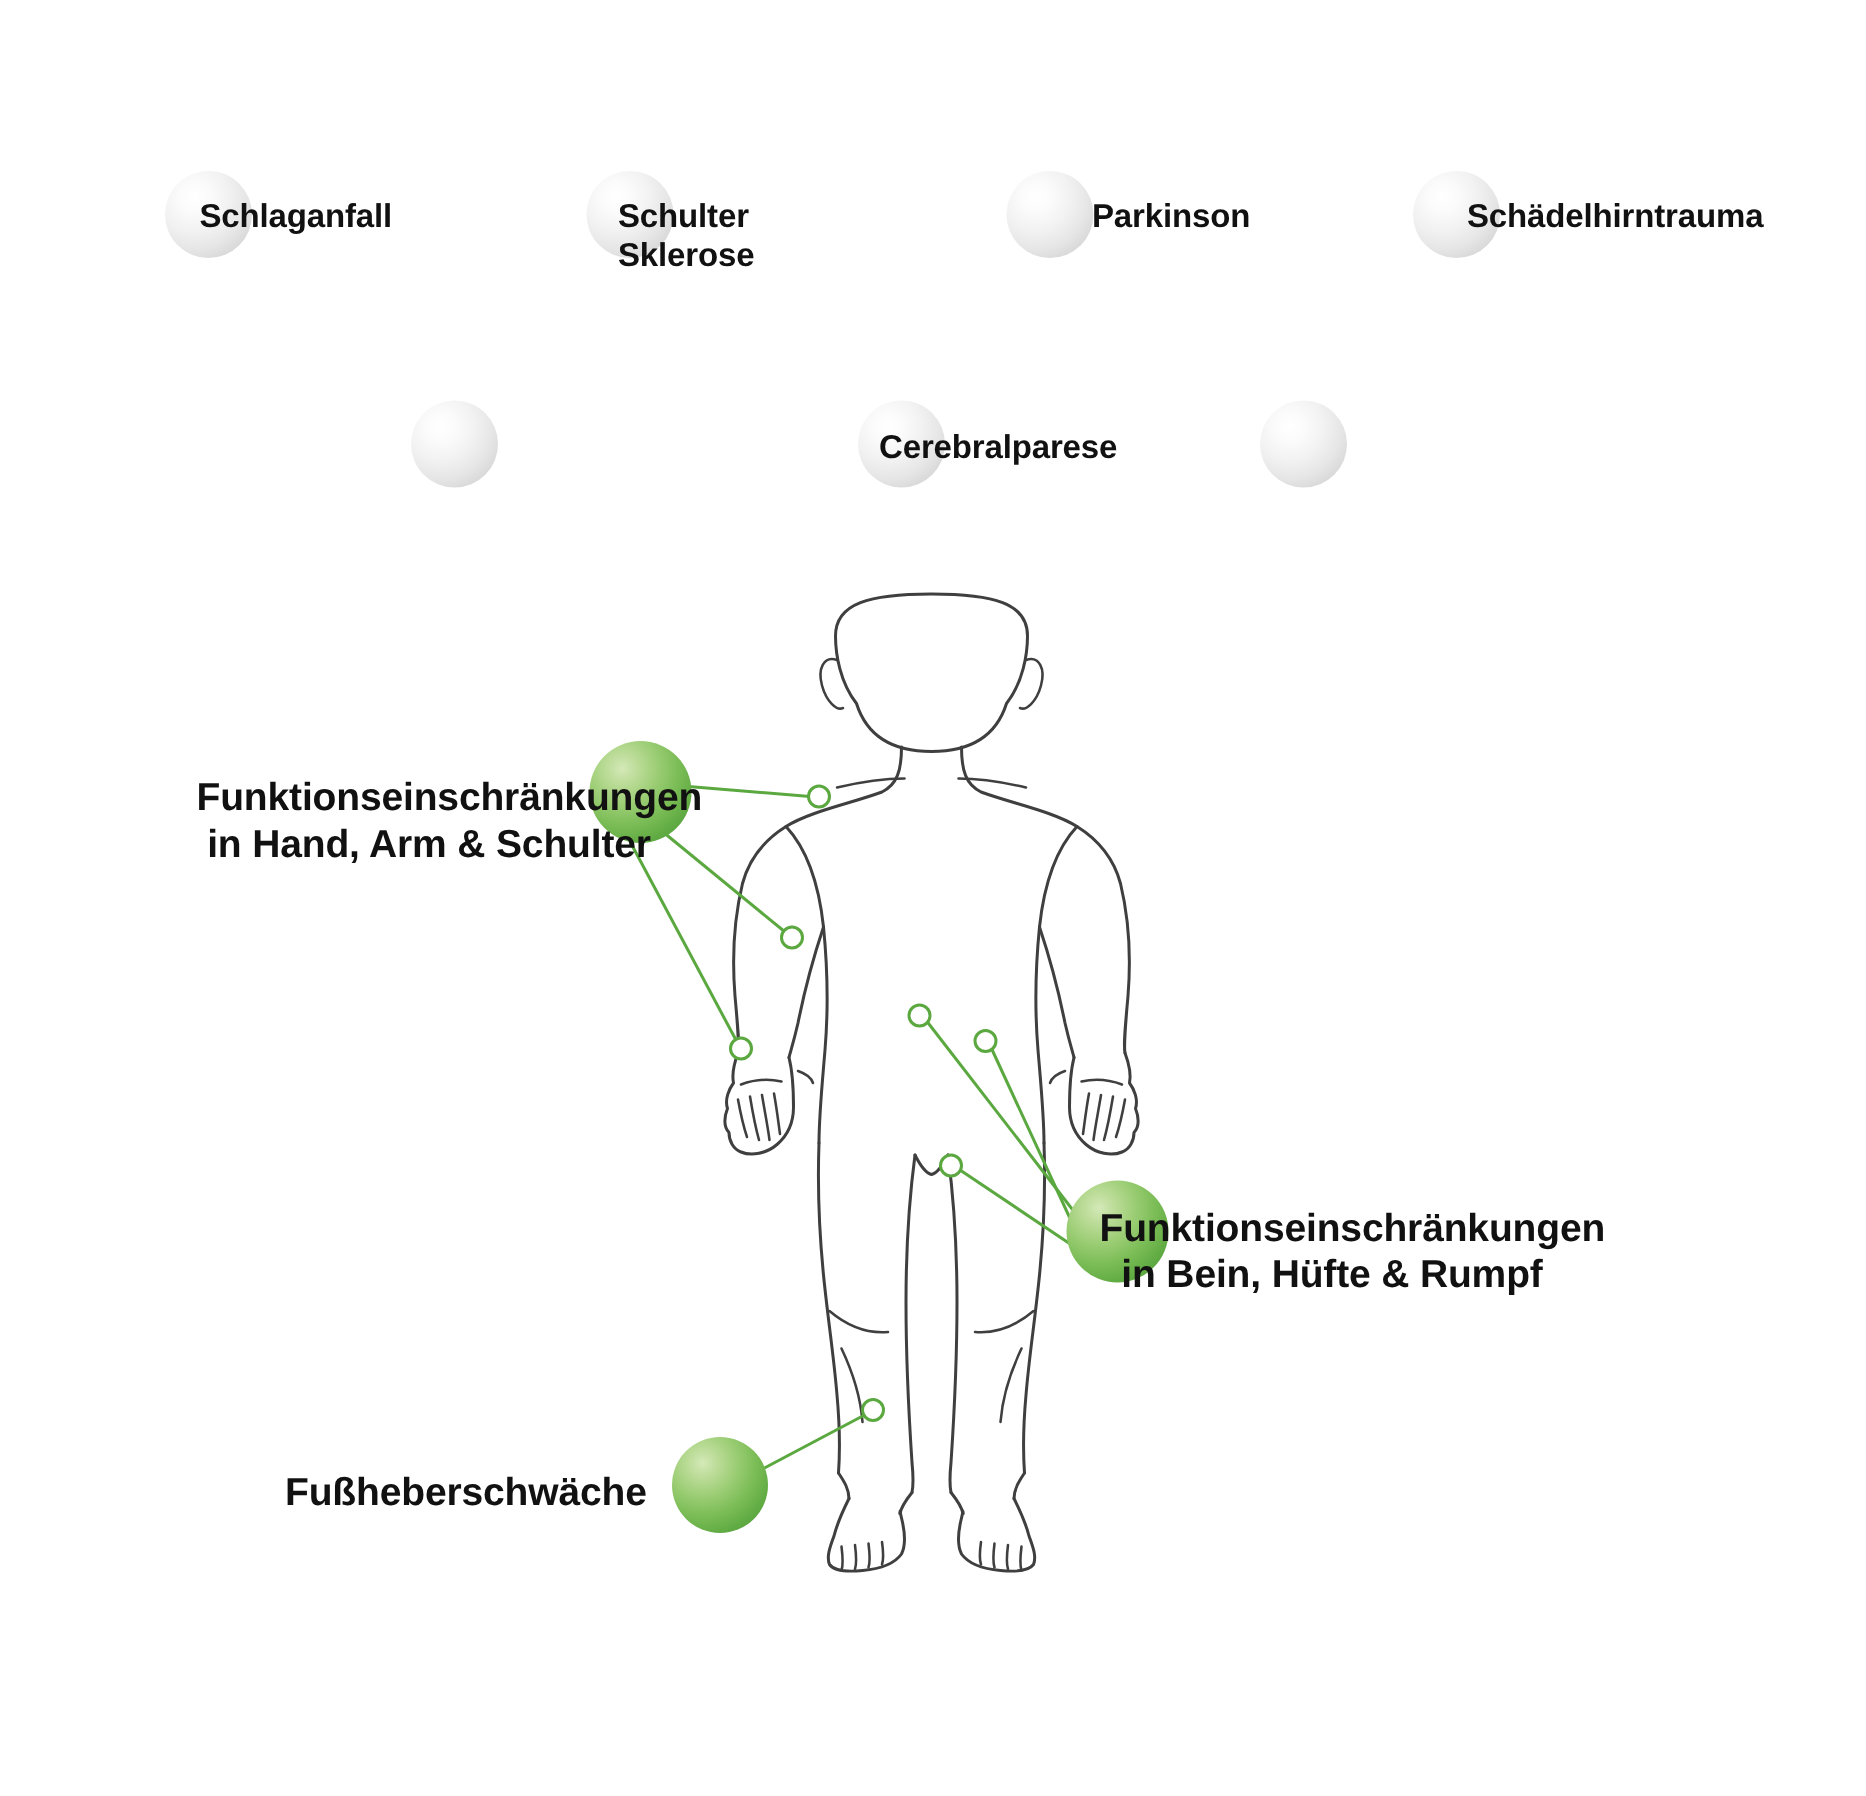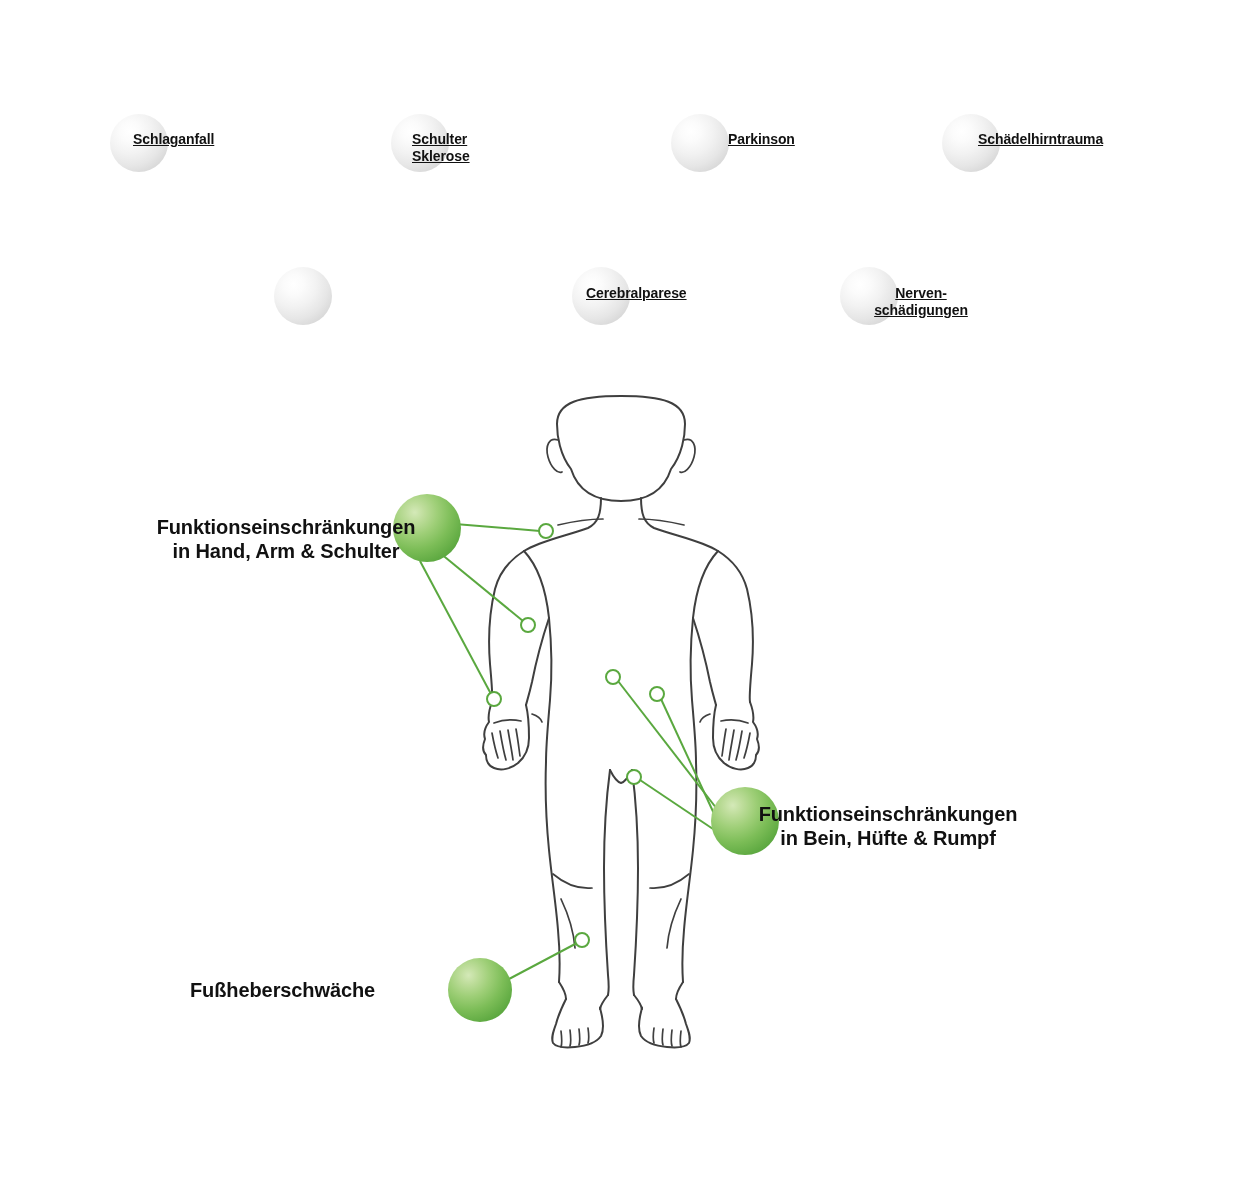--- a/index.html
+++ b/index.html
@@ -28,22 +28,22 @@
 
   
   .lbl{
     position:absolute;
     font-weight:bold;
     color:#111111;
     line-height:1.18;
     white-space:pre-line;
     letter-spacing:-0.1px;
   }
-  .lbl.grey-lbl{font-size:14px;text-decoration:underline;}
-  .lbl.green-lbl{font-size:20px;}
+  .lbl.grey-lbl{font-size:22px;}
+  .lbl.green-lbl{font-size:26px;}
   .lbl.ctr{text-align:center;}
   .lbl.rt{text-align:left;}
   .lbl.lf{text-align:left;}
 
   
   #art{position:absolute;left:0;top:0;width:1244px;height:1197px;}
   .body-line{fill:none;stroke:#3f3f3f;stroke-width:2;
              stroke-linecap:round;stroke-linejoin:round;}
   .body-line.thin{stroke-width:1.7;}
   .connector{stroke:#5aa83f;stroke-width:2;fill:none;}
@@ -210,22 +210,20 @@
 
   <div class="sphere grey" style="left:942px;top:114px;width:58px;height:58px;"></div>
   <div class="lbl grey-lbl lf" style="left:978px;top:131px;width:280px;">Schädelhirntrauma</div>
 
   <div class="sphere grey" style="left:274px;top:267px;width:58px;height:58px;"></div>
 
   <div class="sphere grey" style="left:572px;top:267px;width:58px;height:58px;"></div>
   <div class="lbl grey-lbl lf" style="left:586px;top:285px;width:260px;">Cerebralparese</div>
 
   <div class="sphere grey" style="left:840px;top:267px;width:58px;height:58px;"></div>
-  <div class="lbl grey-lbl ctr" style="left:840px;top:285px;width:162px;">Nerven-
-schädigungen</div>
 
   <div class="sphere green" style="left:393px;top:494px;width:68px;height:68px;"></div>
   <div class="lbl green-lbl ctr" style="left:131px;top:516px;width:310px;">Funktionseinschränkungen
 in Hand, Arm &amp; Schulter</div>
 
   <div class="sphere green" style="left:711px;top:787px;width:68px;height:68px;"></div>
   <div class="lbl green-lbl ctr" style="left:733px;top:803px;width:310px;">Funktionseinschränkungen
 in Bein, Hüfte &amp; Rumpf</div>
 
   <div class="sphere green" style="left:448px;top:958px;width:64px;height:64px;"></div>

